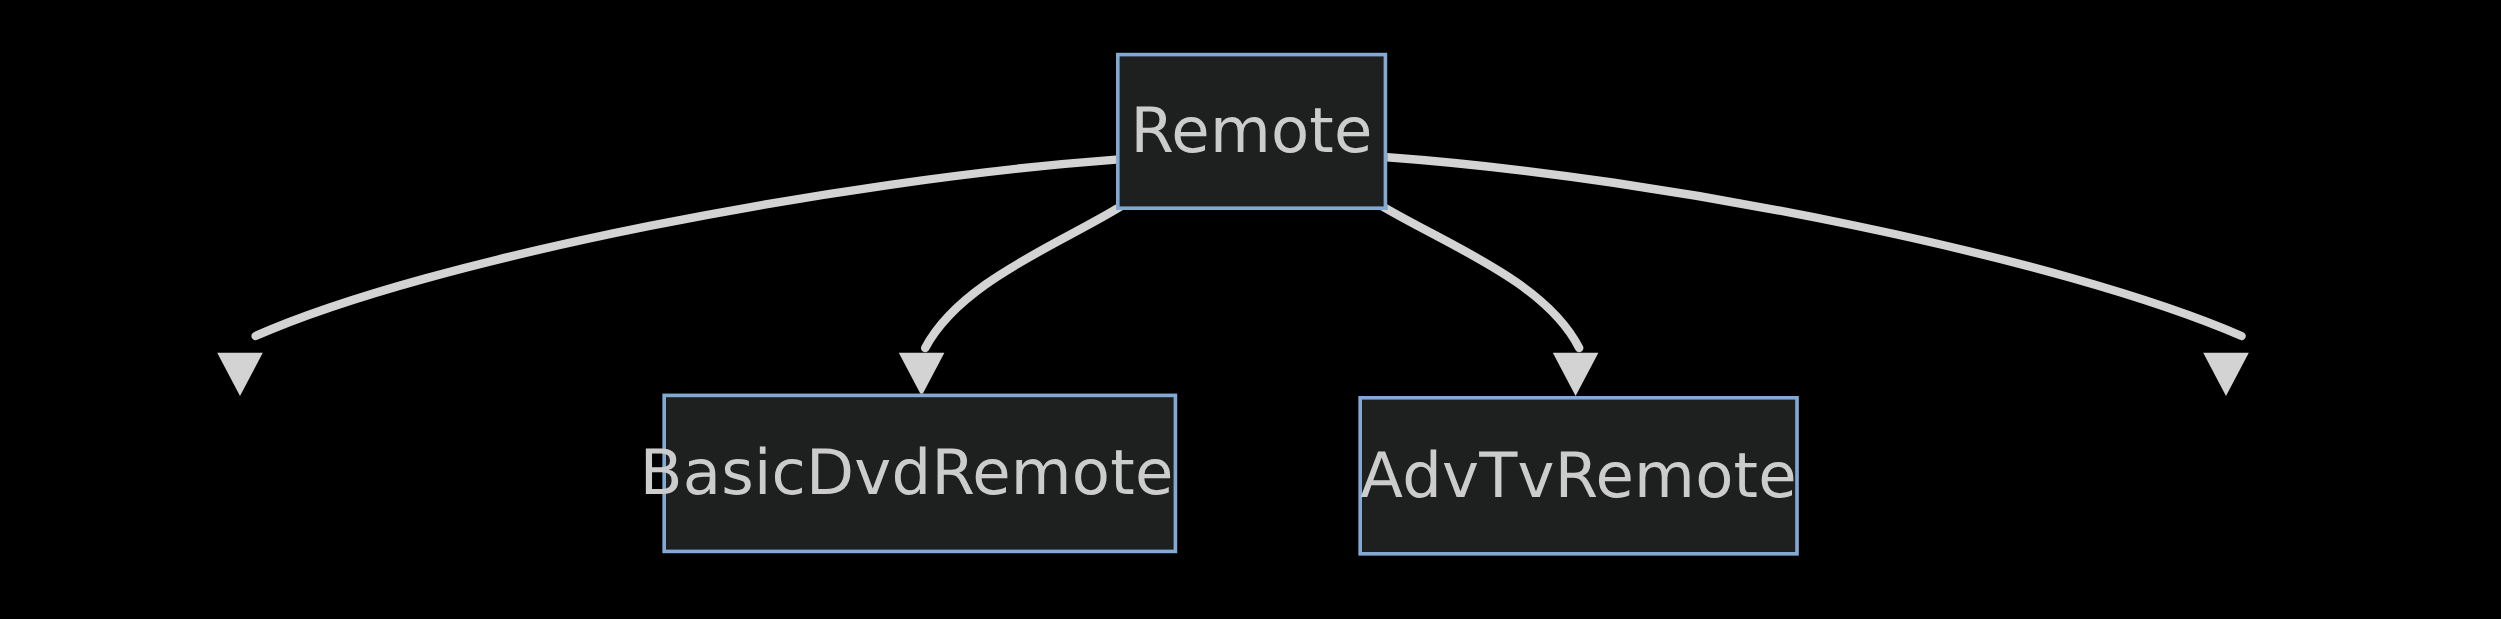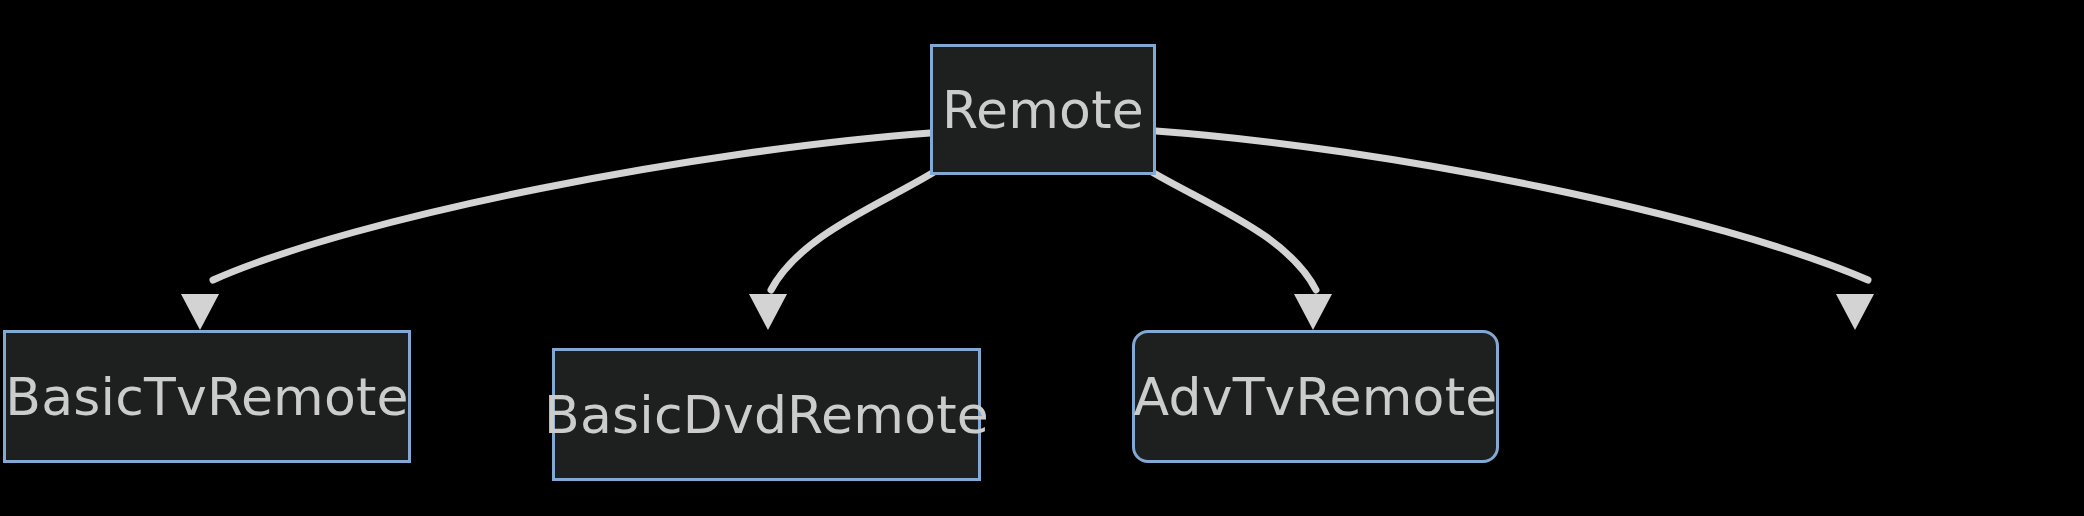--- a/index.html
+++ b/index.html
@@ -54,30 +54,30 @@
     height: 131px;
   }
   .node-c0 {
     left: 3px;
     top: 330px;
     width: 408px;
     height: 133px;
   }
   .node-c1 {
     left: 552px;
-    top: 348px;
+    top: 328px;
     width: 429px;
     height: 133px;
+    justify-content: flex-end;
   }
   .node-c2 {
     left: 1132px;
     top: 330px;
     width: 367px;
     height: 133px;
-    border-radius: 16px;
   }
   .node-c3 {
     left: 1652px;
     top: 330px;
     width: 392px;
     height: 133px;
   }
 </style>
 </head>
 <body>
@@ -96,23 +96,20 @@
     <polygon points="1294,294 1332,294 1313,330" fill="#d3d3d3"></polygon>
 
     <path d="M 1156 131 C 1390 148, 1718 215, 1868 280" fill="none" stroke="#d3d3d3" stroke-width="7" stroke-linecap="round"></path>
     <polygon points="1836,294 1874,294 1855,330" fill="#d3d3d3"></polygon>
   </svg>
 
   <div class="node node-root">
     <span class="node-label">Remote</span>
   </div>
 
-  <div class="node node-c0">
-    <span class="node-label">BasicTvRemote</span>
-  </div>
 
   <div class="node node-c1">
     <span class="node-label">BasicDvdRemote</span>
   </div>
 
   <div class="node node-c2">
     <span class="node-label">AdvTvRemote</span>
   </div>
 
 

